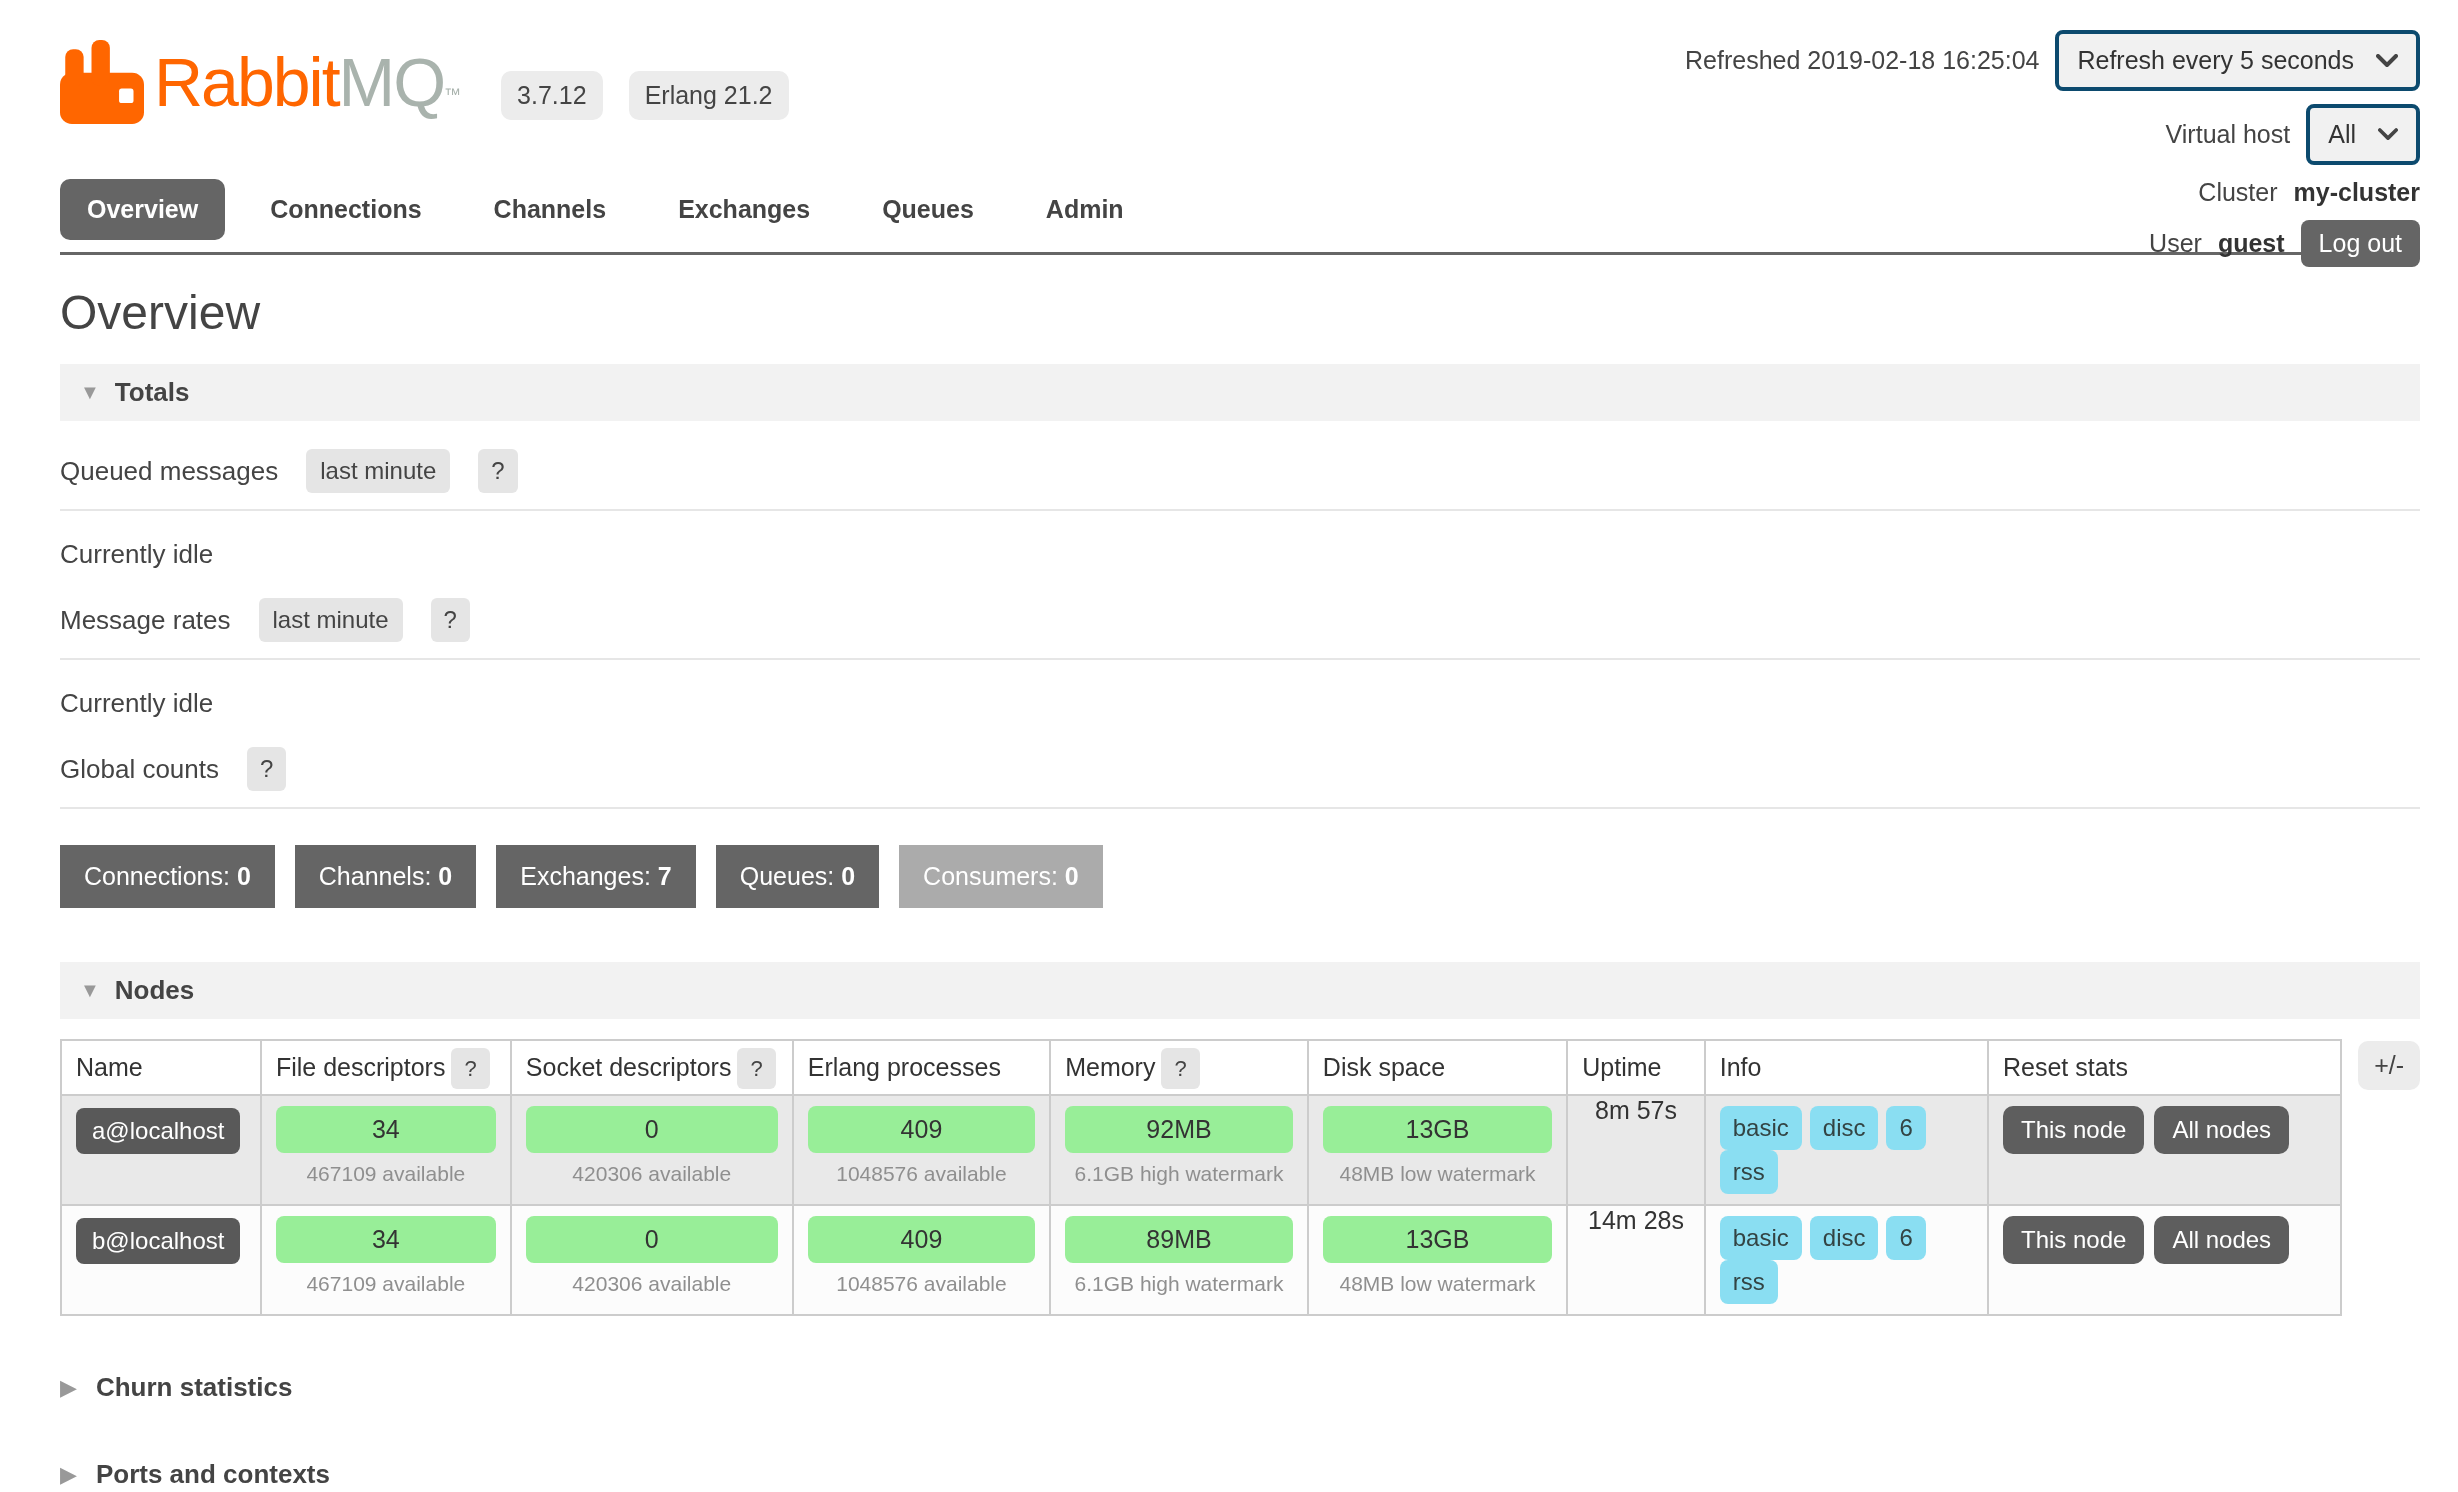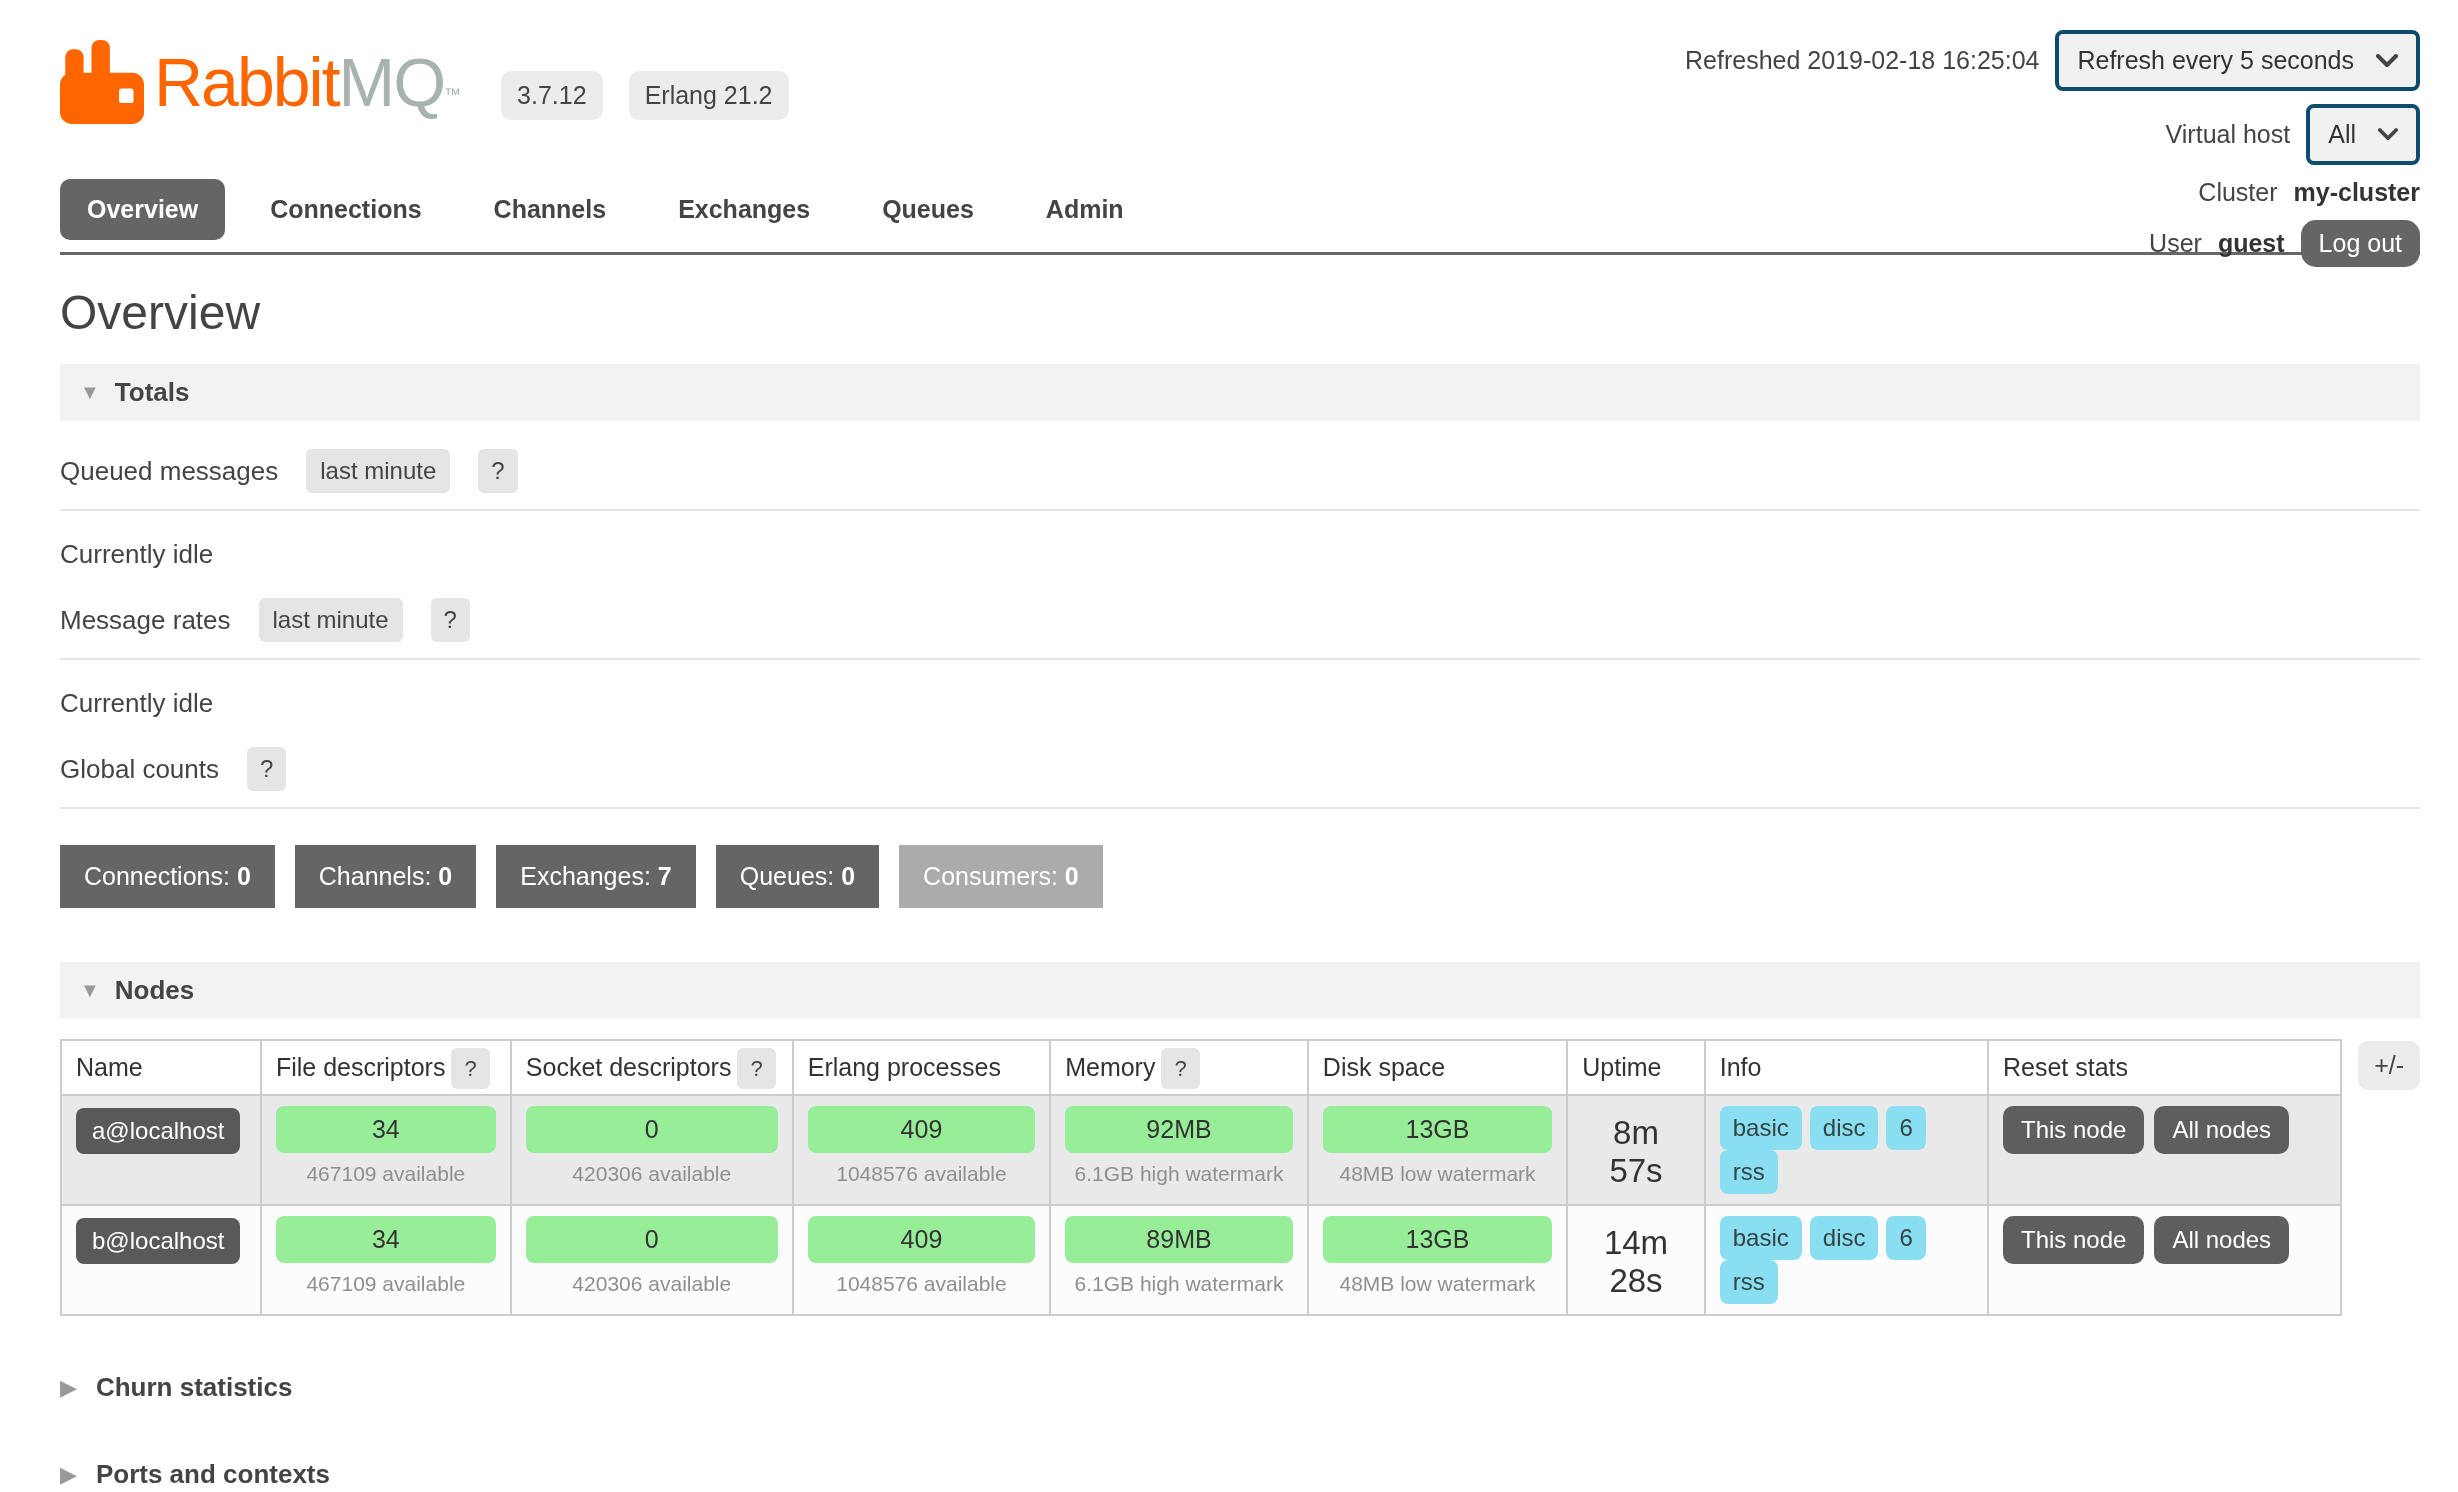--- a/index.html
+++ b/index.html
@@ -14,21 +14,21 @@
   .logo-text .rabbit { color:#ff6600; }
   .logo-text .mq { color:#a9b3ad; }
   .logo-text .tm { font-size:17px; color:#a9b3ad; letter-spacing:0; vertical-align:6px; }
   .pill { display:inline-block; background:#ececec; border-radius:10px; padding:10px 16px; font-size:25px; color:#444; white-space:nowrap; }
   .logo-badges { display:flex; gap:26px; margin-left:30px; margin-top:26px; }
 
   .top-right { display:flex; flex-direction:column; align-items:flex-end; gap:13px; font-size:25px; }
   .trow { display:flex; align-items:center; gap:16px; }
   .select { display:inline-flex; align-items:center; gap:22px; background:#f1f1f1; border:4px solid #0c4a6e; border-radius:8px; padding:12px 18px; font-size:25px; color:#333; cursor:pointer; font-family:inherit; }
   .select svg { display:block; }
-  .btn-dark { background:#656565; color:#fff; border:none; border-radius:15px; padding:9px 18px; font-size:25px; cursor:pointer; font-family:inherit; white-space:nowrap; }
+  .btn-dark { background:#656565; color:#fff; border:none; border-radius:8px; padding:9px 18px; font-size:25px; cursor:pointer; font-family:inherit; white-space:nowrap; }
   .cluster-row b, .user-row b { color:#333; }
   .user-row { gap:16px; }
 
   
   .nav { display:flex; align-items:flex-end; gap:18px; padding:0 38px 0 60px; margin-top:-88px; }
   .tab { font-size:25px; font-weight:bold; color:#444; padding:16px 27px; border-radius:10px; cursor:pointer; white-space:nowrap; }
   .tab.active { background:#656565; color:#fff; }
   .nav-hr { height:3px; background:#666; margin:12px 38px 0 60px; }
 
   
@@ -58,21 +58,21 @@
   th { font-size:25px; font-weight:normal; color:#333; text-align:left; padding:12px 14px; white-space:nowrap; background:#fff; }
   th .badge { font-size:22px; padding:5px 10px; margin-left:6px; }
   td { padding:10px 14px; vertical-align:top; }
   tr.odd td { background:#e9e9e9; }
   tr.even td { background:#fcfcfc; }
   .w-name{width:200px} .w-fd{width:250px} .w-sd{width:282px} .w-ep{width:258px}
   .w-mem{width:258px} .w-ds{width:260px} .w-up{width:138px} .w-info{width:286px} .w-reset{width:356px}
   .bar { background:#98ee98; border-radius:8px; text-align:center; font-size:25px; color:#333; padding:9px 0; }
   .sub { text-align:center; font-size:21px; color:#8f8f8f; padding:9px 0 2px; white-space:nowrap; }
   .node-badge { display:inline-block; background:#595959; color:#fff; border-radius:8px; padding:9px 16px; font-size:24px; margin-top:2px; }
-  .td-uptime { font-size:33px; color:#333; text-align:center; padding-top:18px;margin-top:29px; }
+  .td-uptime { font-size:25px; color:#333; text-align:center; padding-top:0;margin-top:29px; }
   .tag { display:inline-block; background:#8adef2; color:#344; border-radius:8px; padding:8px 13px; font-size:24px; margin-right:8px; }
   .reset-btn { background:#5e5e5e; color:#fff; border:none; border-radius:10px; padding:10px 18px; font-size:24px; margin-right:10px; cursor:pointer; font-family:inherit; white-space:nowrap; }
   .plus-minus { margin-top:2px; cursor:pointer; }
 
   
   .collapsed { margin:56px 60px 0; font-size:26px; font-weight:bold; color:#444; display:flex; align-items:center; gap:19px; cursor:pointer; }
   .collapsed .tri { font-size:22px; }
 </style>
 </head>
 <body>

